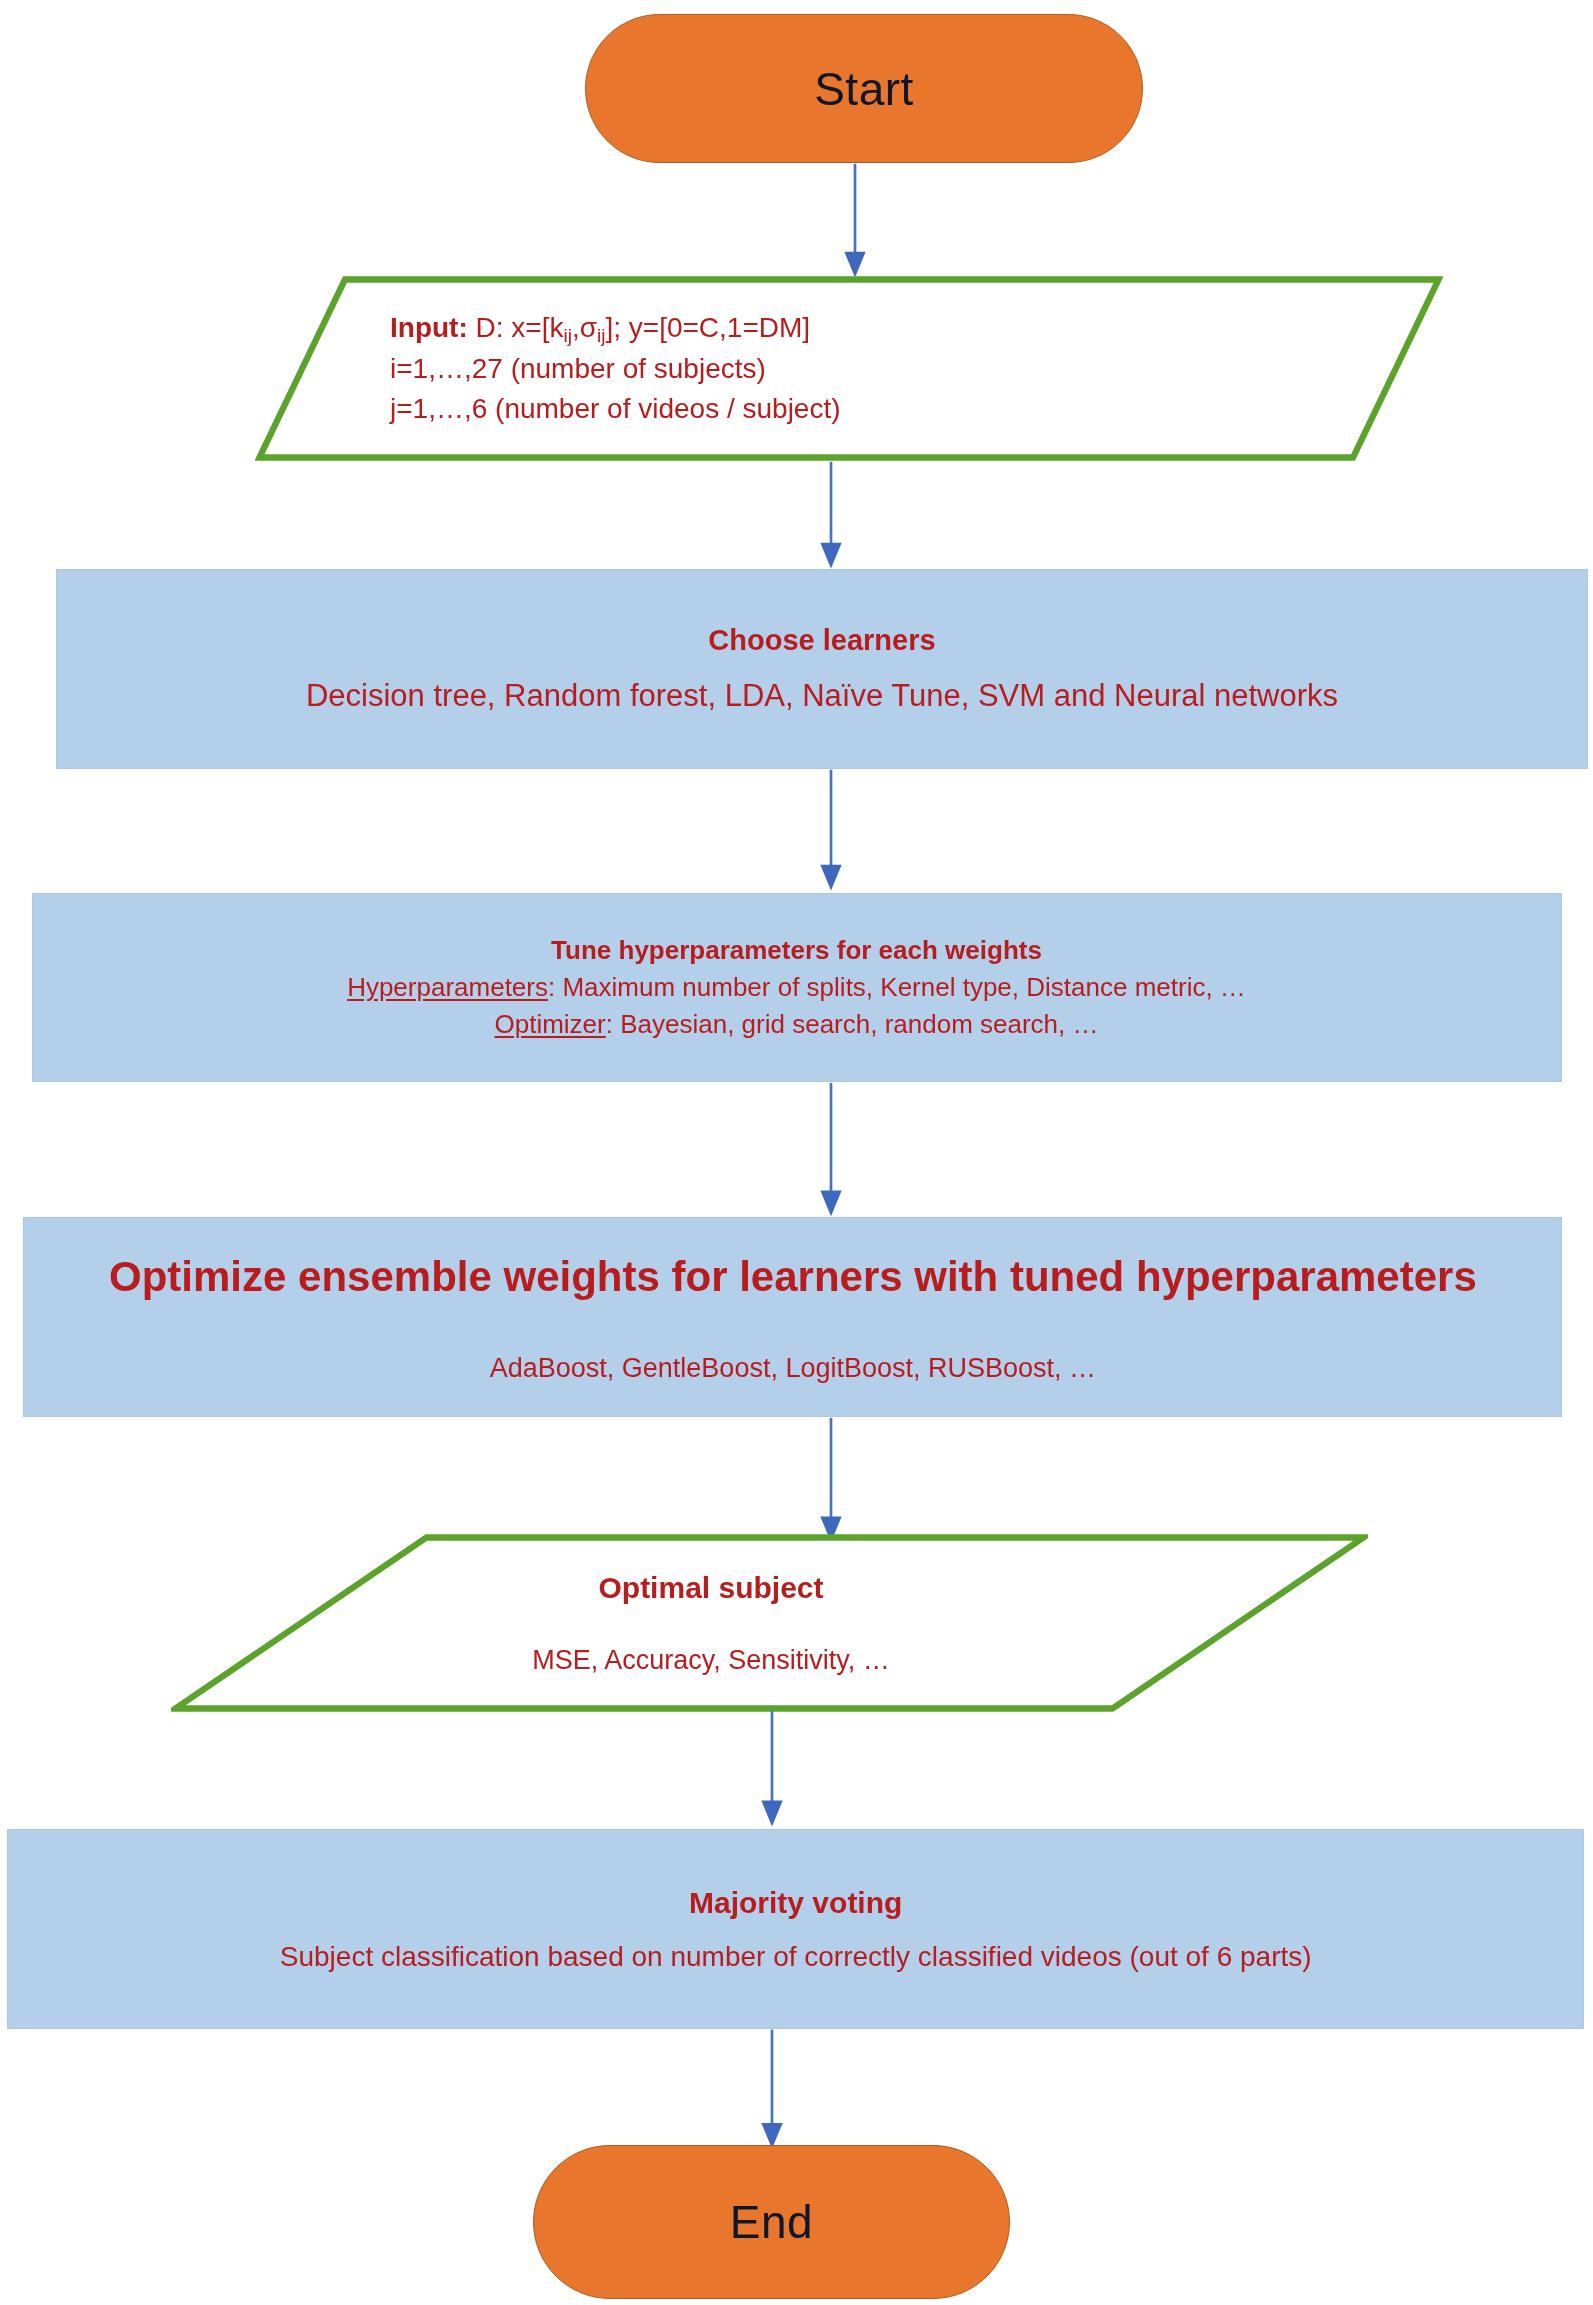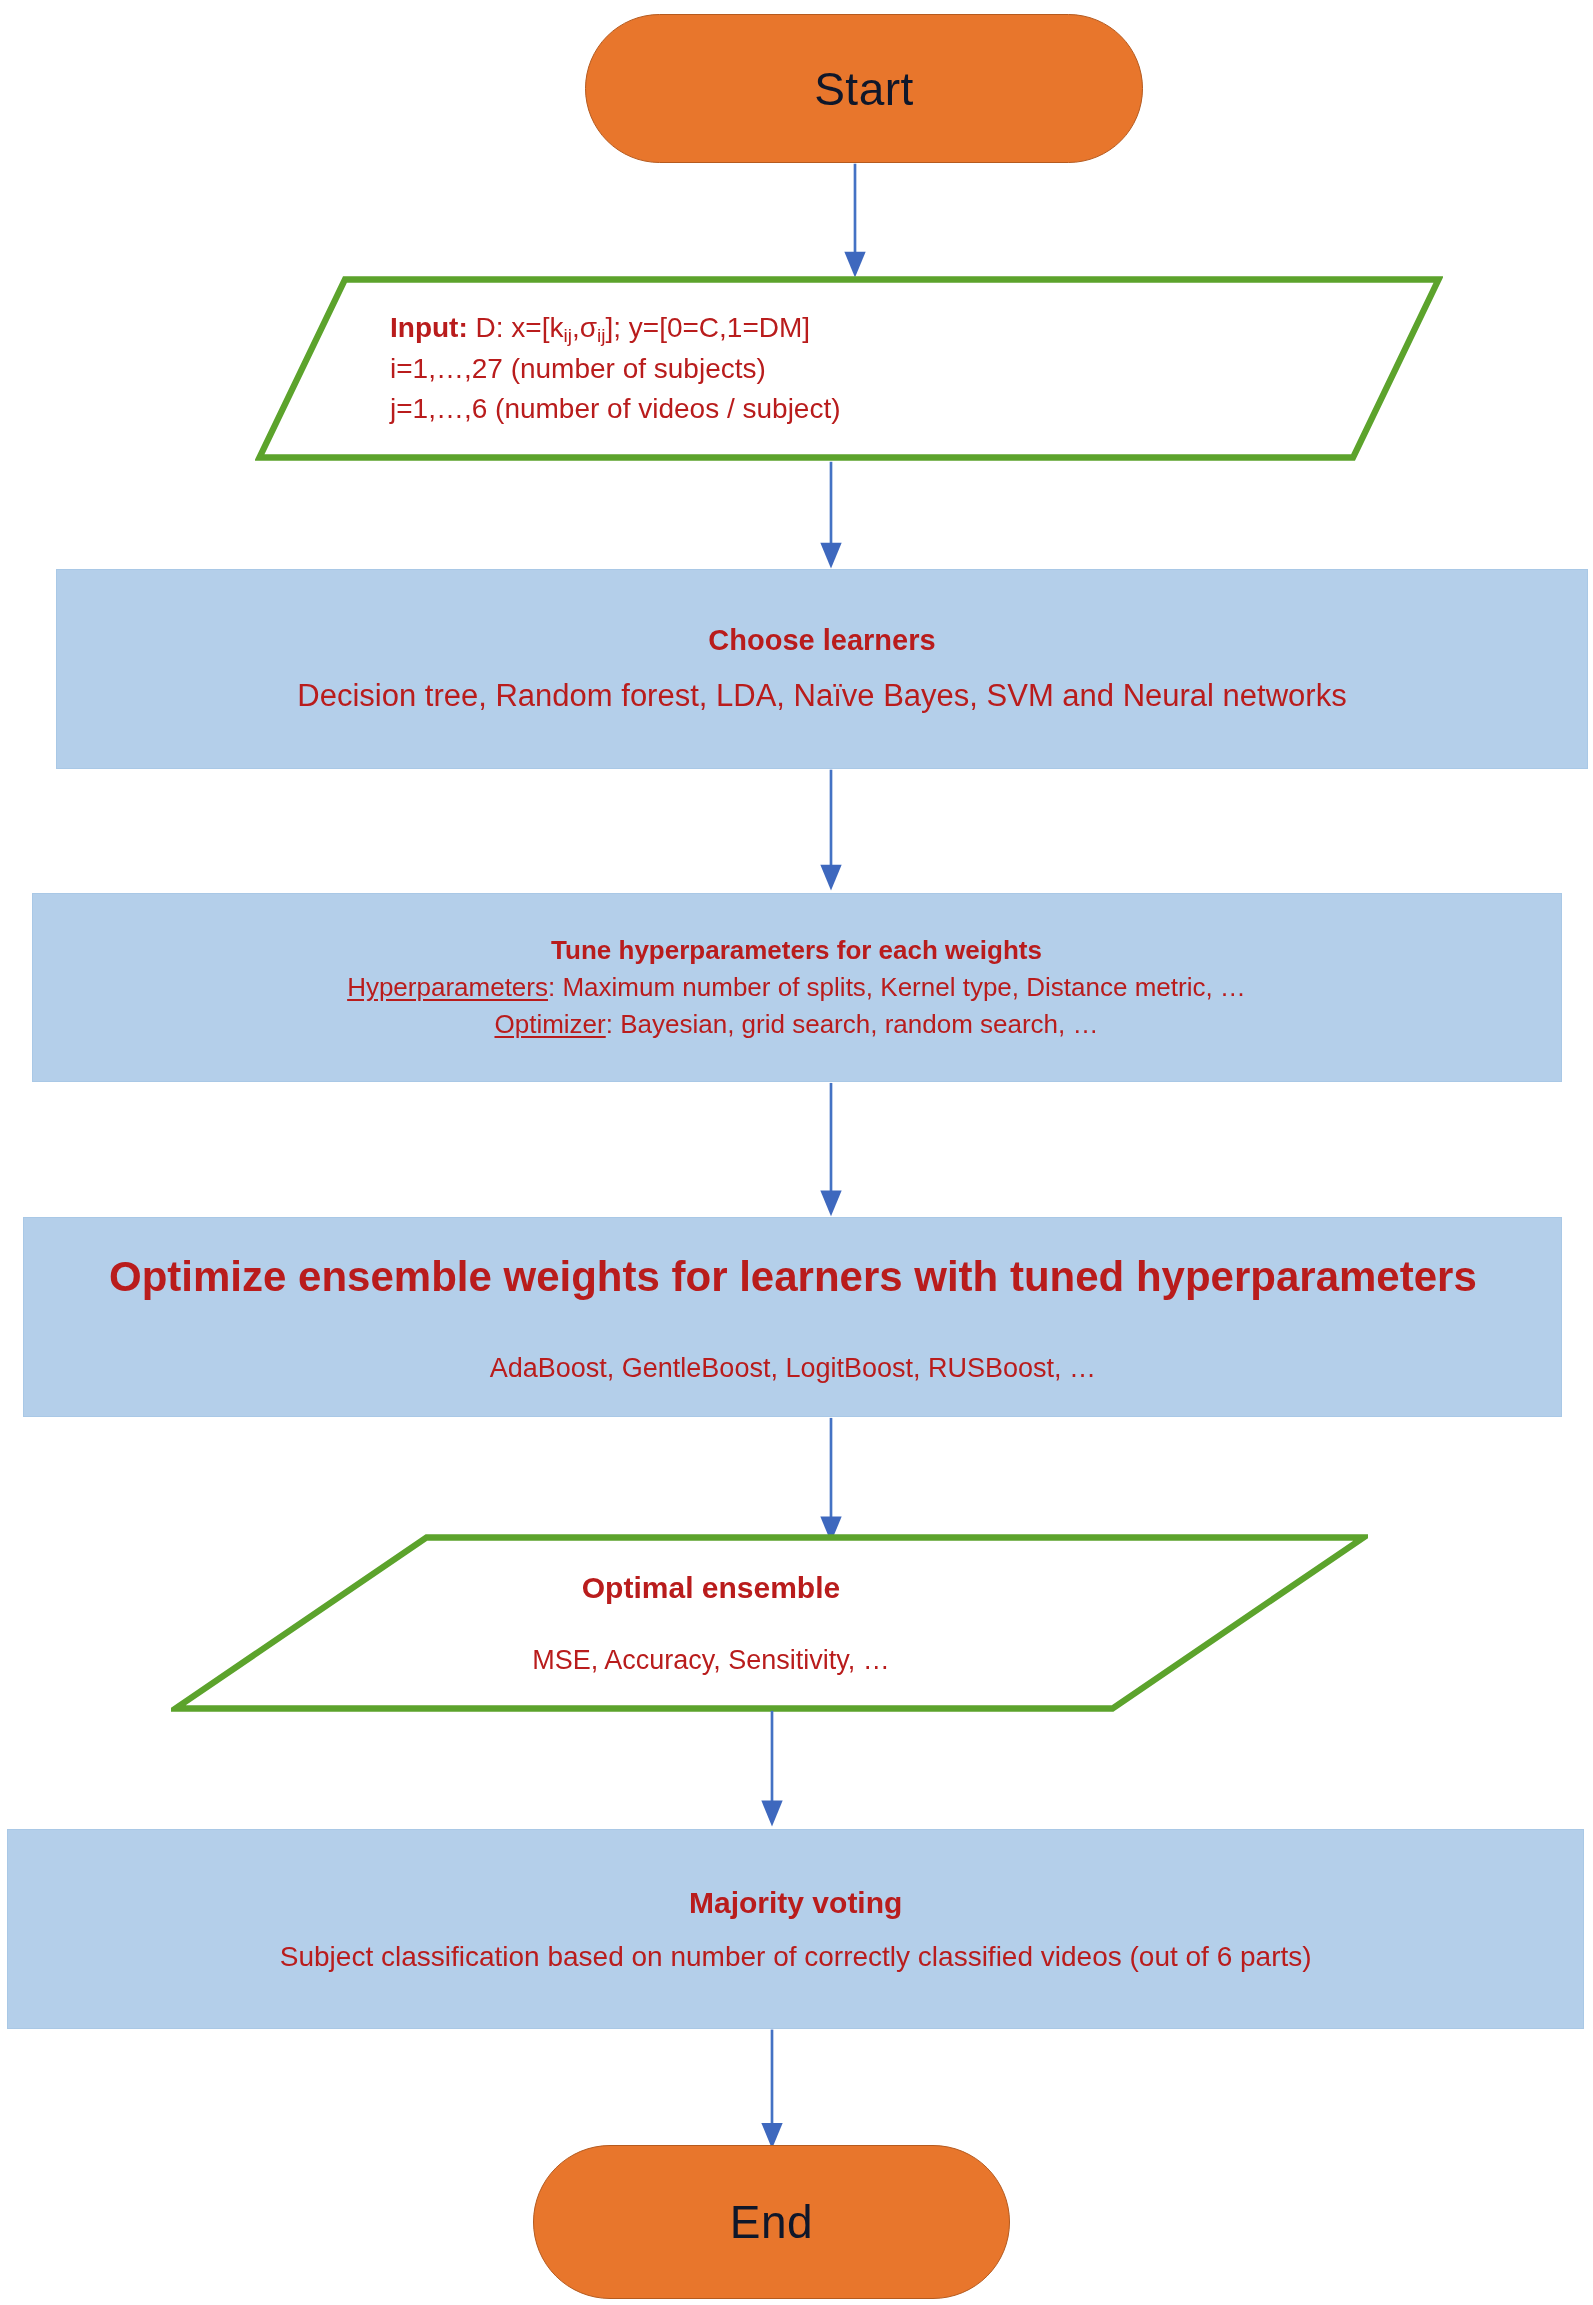--- a/index.html
+++ b/index.html
@@ -130,21 +130,21 @@
   <div class="connector" style="left:815px; top:461px;">
     <svg width="32" height="110" viewBox="0 0 36 122">
       <line x1="18" y1="0" x2="18" y2="96" stroke="#4472C4" stroke-width="3"></line>
       <polygon points="18,120 6,91 30,91" fill="#3E68BE"></polygon>
     </svg>
   </div>
 
   <div class="node process" style="left:56px; top:569px; width:1532px; height:200px;">
     <div class="line headline">Choose learners</div>
     <div class="gap-sm"></div>
-    <div class="line" style="font-size:31px;">Decision tree, Random forest, LDA, Naïve Bayes, SVM and Neural networks</div>
+    <div class="line" style="font-size:31px;">Decision tree, Random forest, LDA, Naïve Tune, SVM and Neural networks</div>
   </div>
 
   <div class="connector" style="left:815px; top:769px;">
     <svg width="32" height="124" viewBox="0 0 36 138">
       <line x1="18" y1="0" x2="18" y2="112" stroke="#4472C4" stroke-width="3"></line>
       <polygon points="18,136 6,107 30,107" fill="#3E68BE"></polygon>
     </svg>
   </div>
 
   <div class="node process" style="left:31.5px; top:893px; width:1530px; height:189px;">
@@ -171,21 +171,21 @@
       <line x1="18" y1="0" x2="18" y2="116" stroke="#4472C4" stroke-width="3"></line>
       <polygon points="18,140 6,111 30,111" fill="#3E68BE"></polygon>
     </svg>
   </div>
 
   <div class="node parallelogram" style="left:171px; top:1533px; width:1197px; height:180px;">
     <svg viewBox="0 0 1330 200" preserveAspectRatio="none">
       <polygon points="284,5 1325,5 1046,195 5,195" fill="#FFFFFF" stroke="#5CA32C" stroke-width="7"></polygon>
     </svg>
     <div class="para-text" style="padding-right:117px;">
-      <div class="line" style="font-weight:bold; font-size:30px;">Optimal ensemble</div>
+      <div class="line" style="font-weight:bold; font-size:30px;">Optimal subject</div>
       <div class="gap-md"></div>
       <div class="line" style="font-size:27px;">MSE, Accuracy, Sensitivity, …</div>
     </div>
   </div>
 
   <div class="connector" style="left:756px; top:1710px;">
     <svg width="32" height="119" viewBox="0 0 36 132">
       <line x1="18" y1="0" x2="18" y2="106" stroke="#4472C4" stroke-width="3"></line>
       <polygon points="18,130 6,101 30,101" fill="#3E68BE"></polygon>
     </svg>

